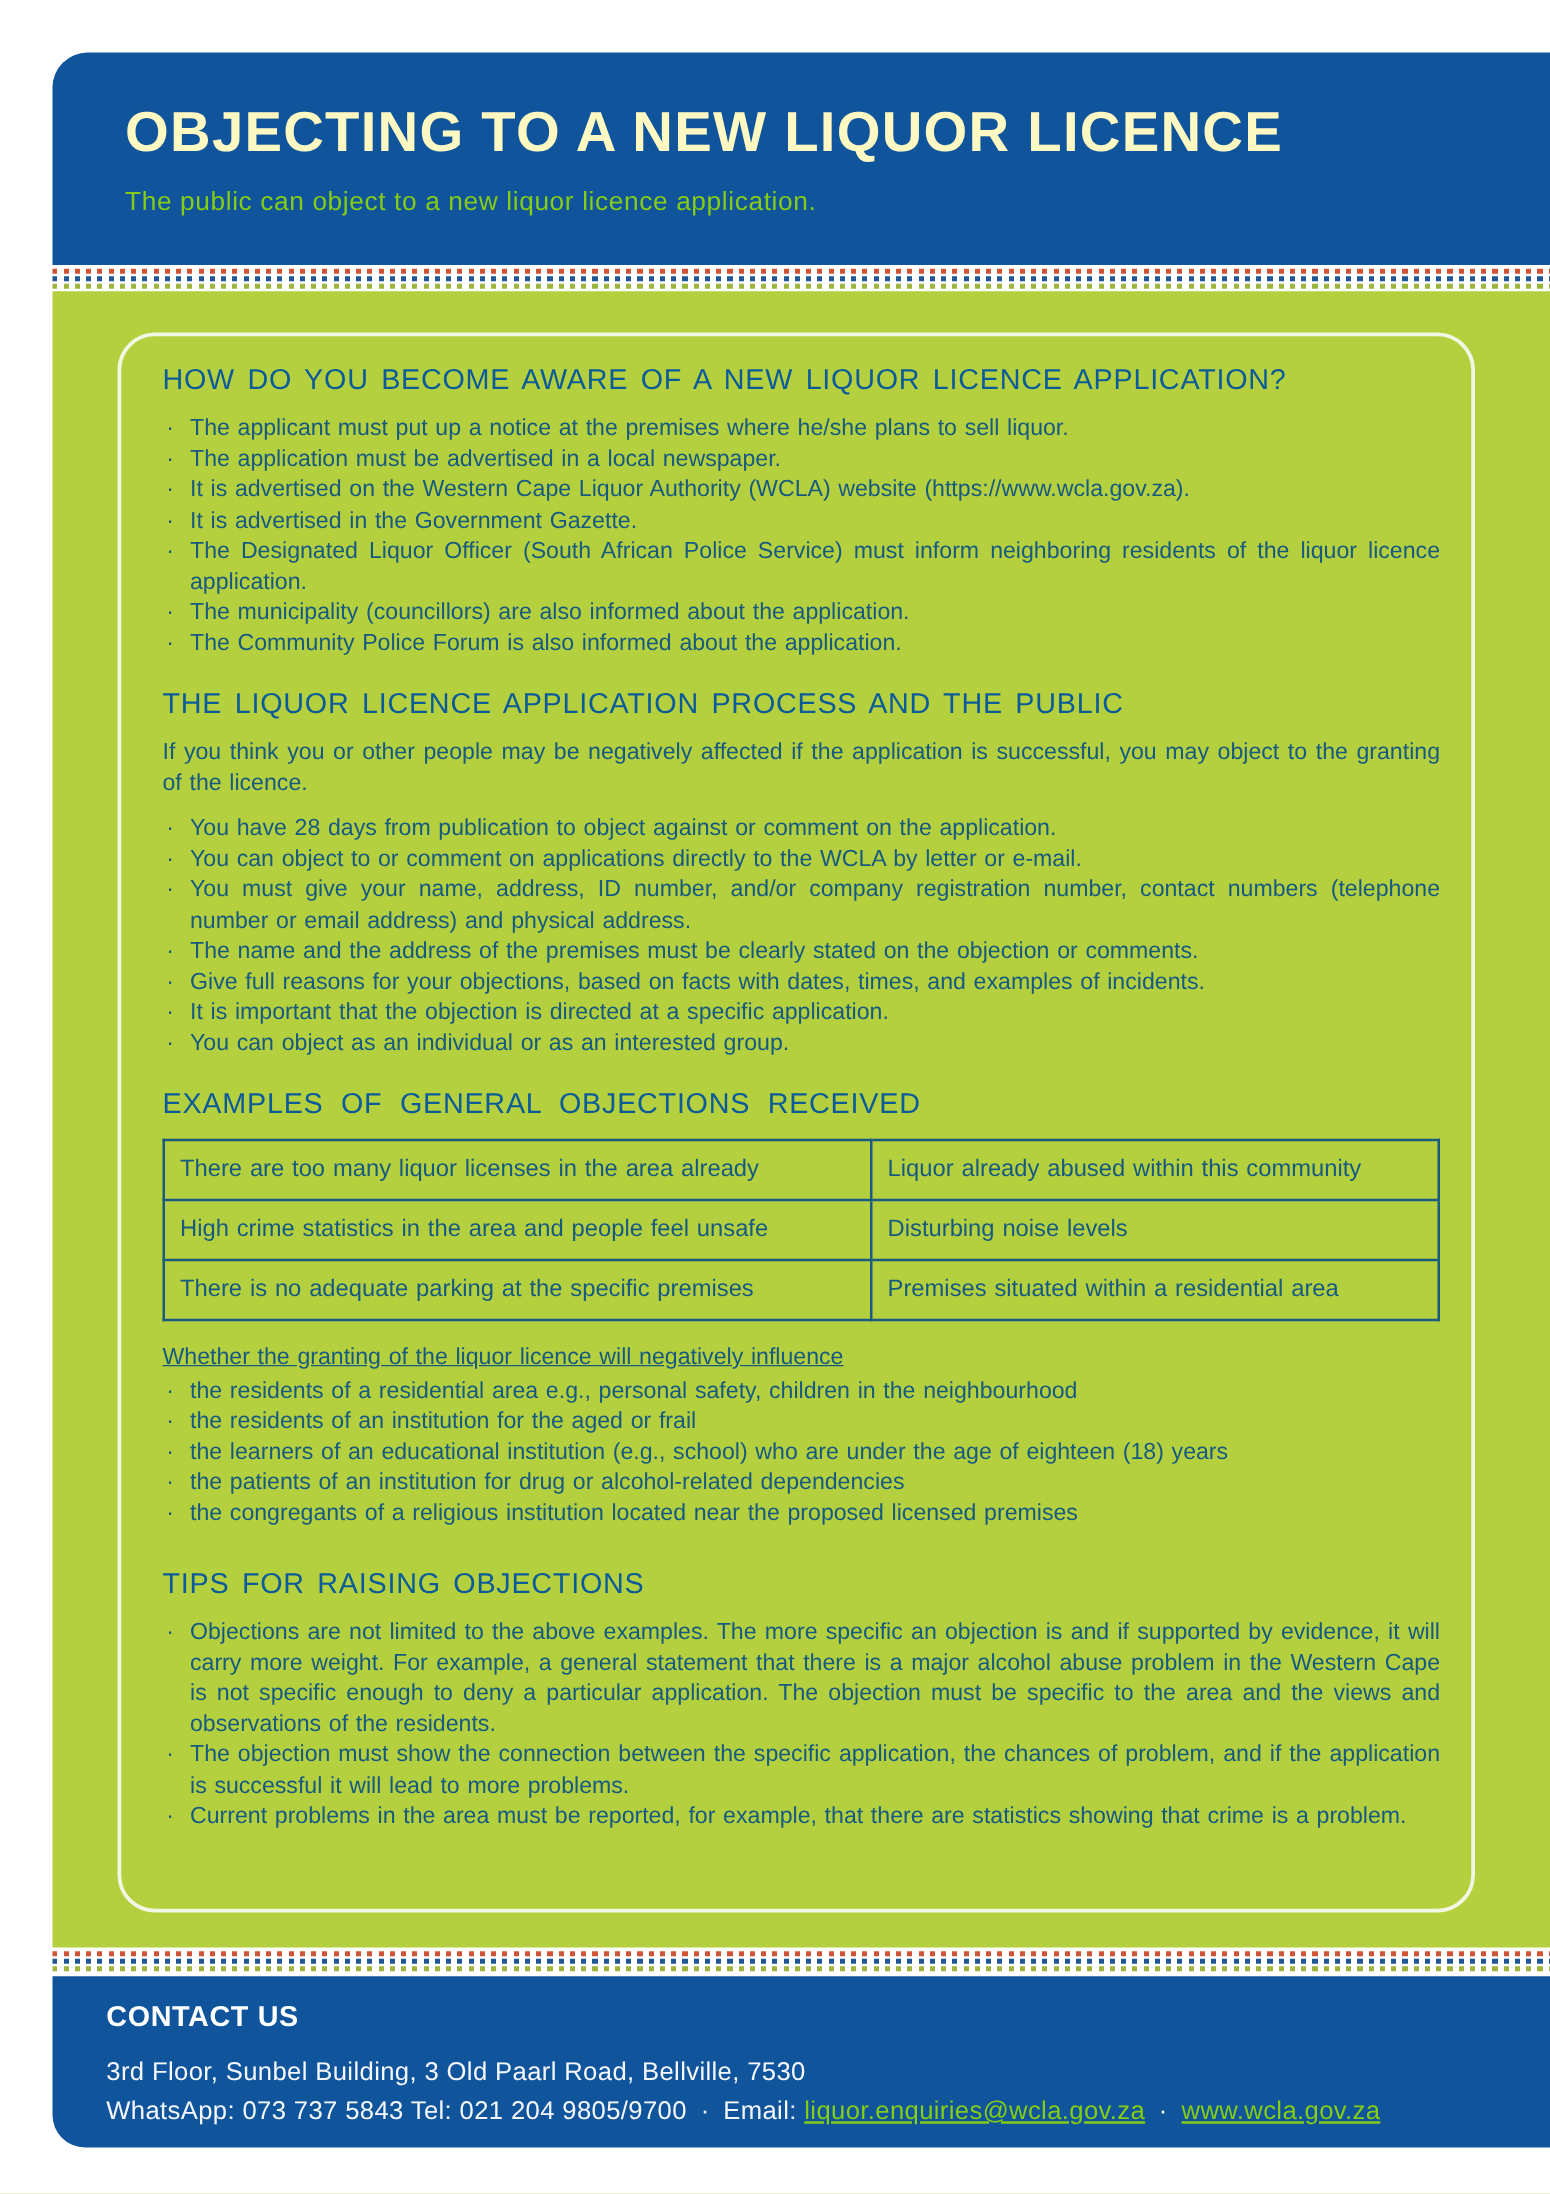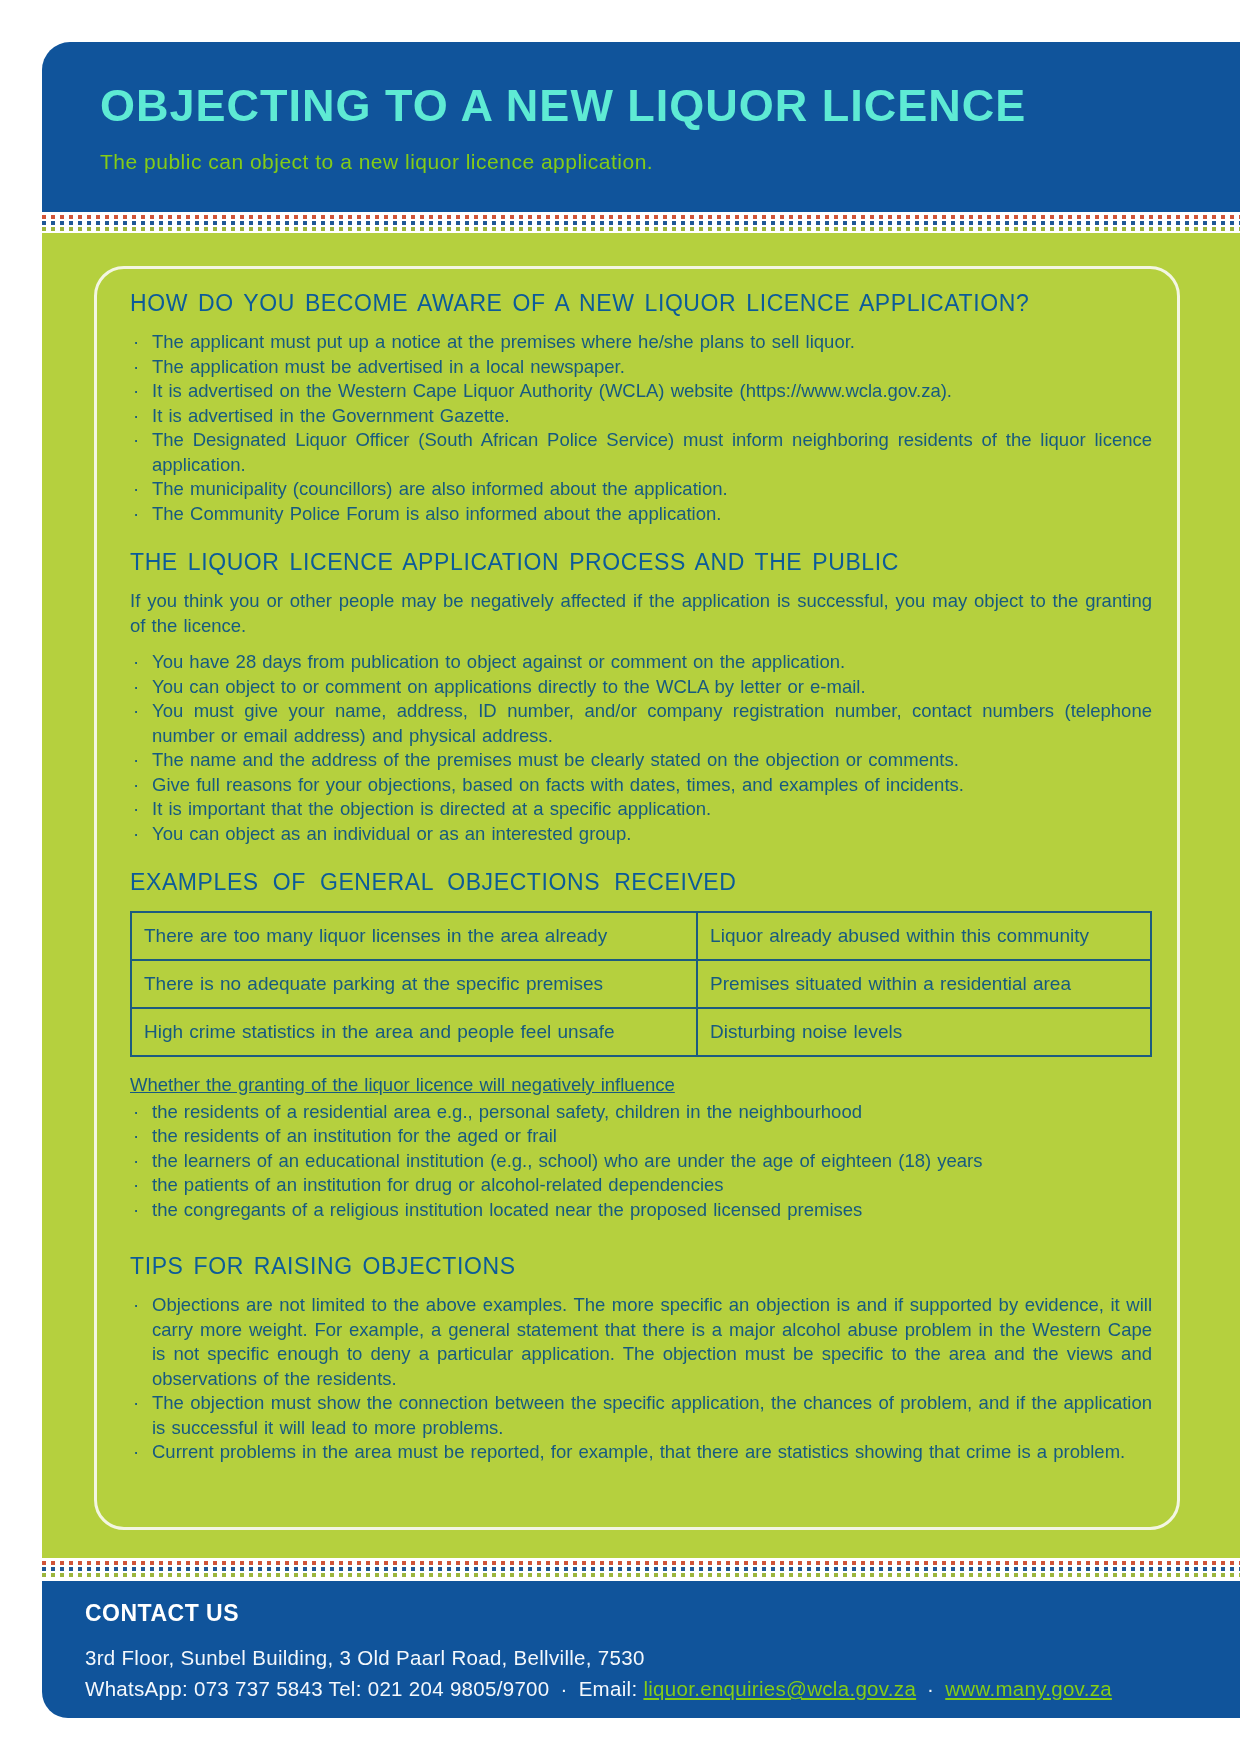--- a/index.html
+++ b/index.html
@@ -18,21 +18,21 @@
     width:1240px;height:1755px;position:relative;background:#ffffff;
     font-family:"Liberation Sans", sans-serif;overflow:hidden;
   }
   
   .header{
     position:absolute;left:42px;top:42px;width:1198px;height:170px;
     background:var(--blue);border-top-left-radius:28px;
     box-sizing:border-box;padding:40px 40px 0 58px;
   }
   .title{
-    color:#5eead4;font-size:45px;font-weight:bold;letter-spacing:1px;
+    color:#fef9c3;font-size:45px;font-weight:bold;letter-spacing:1px;
     line-height:48px;white-space:nowrap;
   }
   .subtitle{
     color:#84cc16;font-size:21px;letter-spacing:0.5px;margin-top:20px;
   }
   
   .dots{
     position:absolute;left:42px;width:1198px;height:20px;
     background-image:
       repeating-linear-gradient(to right, var(--dot-red) 0 4px, transparent 4px 9px),
@@ -174,26 +174,26 @@
 
     <section>
       <h2 class="spread">EXAMPLES OF GENERAL OBJECTIONS RECEIVED</h2>
       <table class="obj-table">
         <tbody>
             <tr>
             <td>There are too many liquor licenses in the area already</td>
             <td>Liquor already abused within this community</td>
           </tr>
             <tr>
+            <td>High crime statistics in the area and people feel unsafe</td>
+            <td>Disturbing noise levels</td>
+          </tr>
+            <tr>
             <td>There is no adequate parking at the specific premises</td>
             <td>Premises situated within a residential area</td>
-          </tr>
-            <tr>
-            <td>High crime statistics in the area and people feel unsafe</td>
-            <td>Disturbing noise levels</td>
           </tr>
           </tbody>
       </table>
       <p class="lead" style="margin-top:0;text-decoration:underline;">Whether the granting of the liquor licence will negatively influence</p>
       <div>
           <div class="li">
           <span class="bullet">·</span>
           <span class="li-text">the residents of a residential area e.g., personal safety, children in the neighbourhood</span>
         </div>
           <div class="li">
@@ -240,15 +240,15 @@
 
 <div class="footer">
   <div class="footer-heading">CONTACT US</div>
   <div class="line">3rd Floor, Sunbel Building, 3 Old Paarl Road, Bellville, 7530</div>
   <div class="line">
     <span>WhatsApp: 073 737 5843 Tel: 021 204 9805/9700</span>
     <span class="sep">·</span>
     <span>Email:</span>
     <a>liquor.enquiries@wcla.gov.za</a>
     <span class="sep">·</span>
-    <a>www.many.gov.za</a>
+    <a>www.wcla.gov.za</a>
   </div>
 </div>
 
 </body></html>

